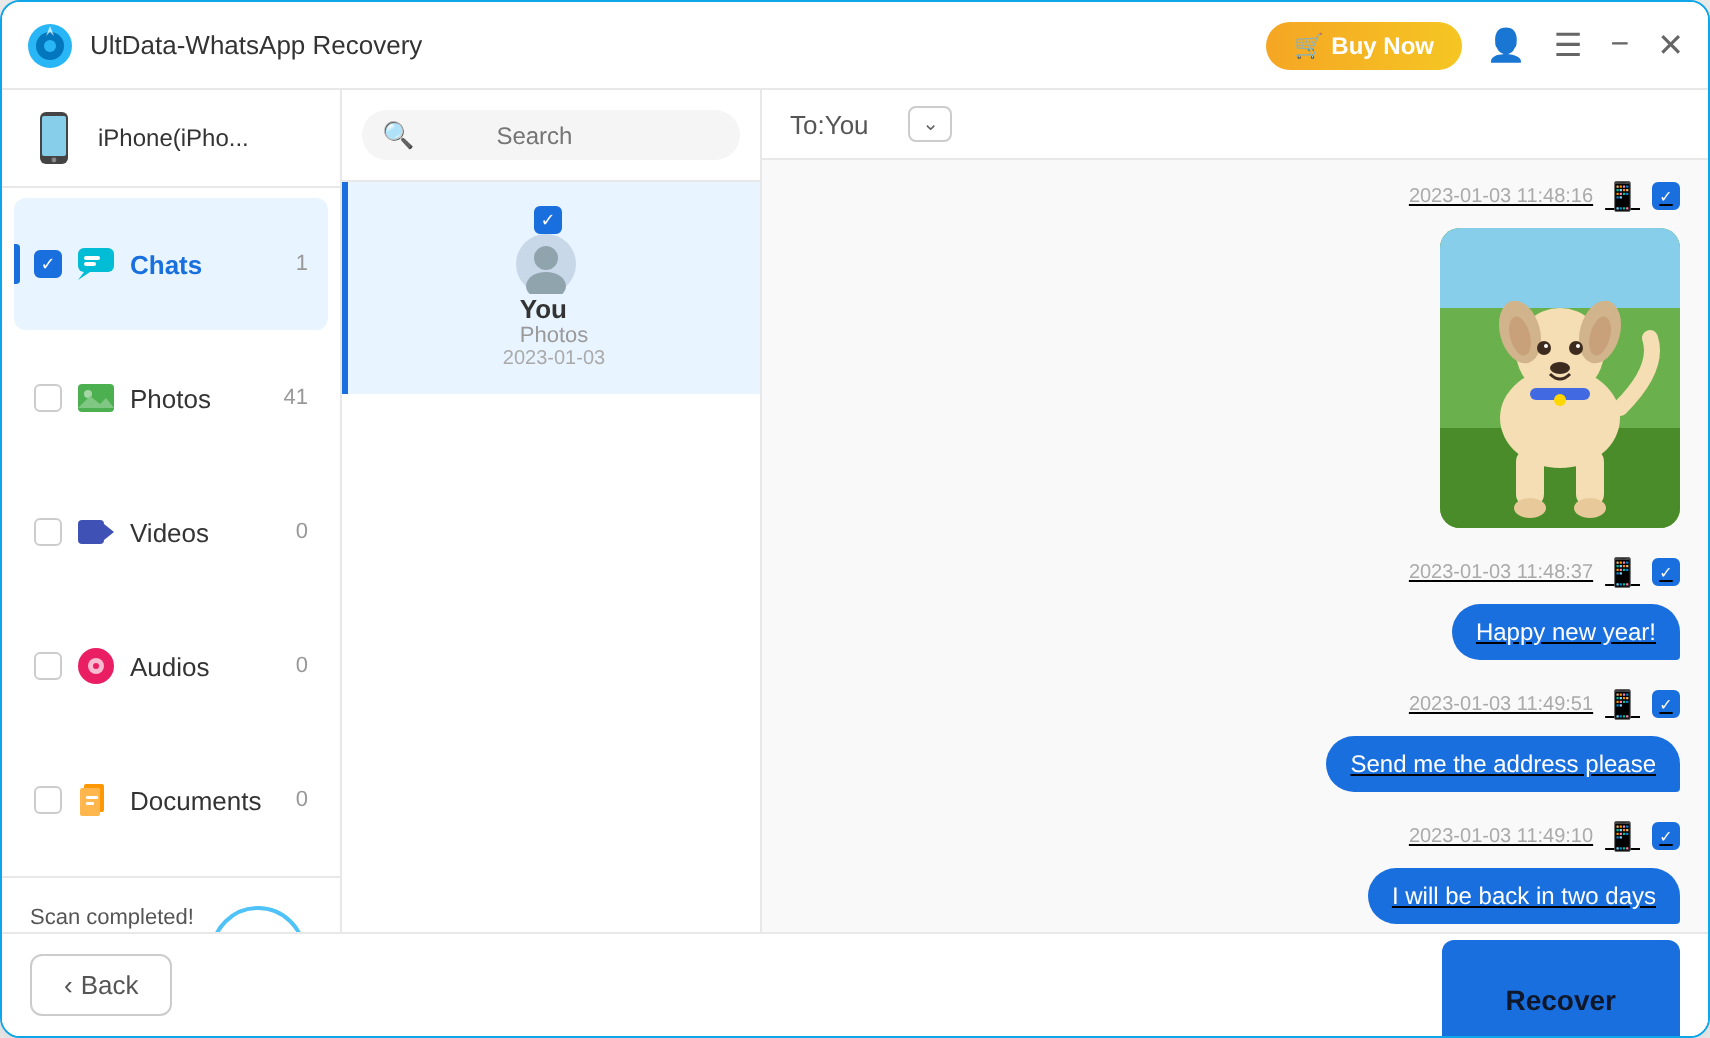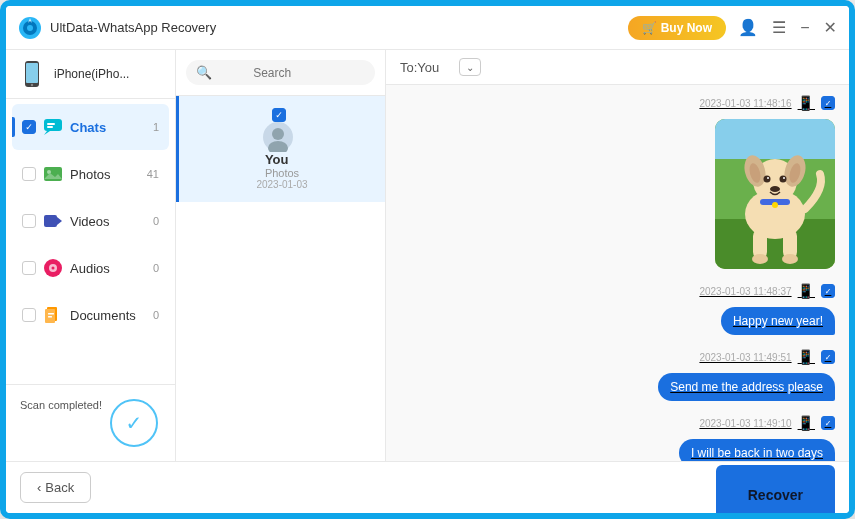--- a/index.html
+++ b/index.html
@@ -11,21 +11,21 @@
       align-items: center;
       width: 855px;
       height: 519px;
       overflow: hidden;
     }
     .app-window {
       width: 855px;
       height: 519px;
       background: #fff;
       border-radius: 10px;
-      border: 6px solid #0ea5e9;
+      border: 1px solid #0ea5e9;
       display: flex;
       flex-direction: column;
       overflow: hidden;
       box-shadow: 0 4px 20px rgba(0,0,0,0.15);
     }
     
     .title-bar {
       height: 44px;
       background: #fff;
       border-bottom: 1px solid #e8e8e8;
@@ -100,21 +100,21 @@
       color: #333;
       font-weight: 500;
     }
     .sidebar-items {
       flex: 1;
       padding: 4px 0;
     }
     .sidebar-item {
       display: flex;
       align-items: center;
-      padding: 12px 10px;
+      padding: 22px 10px;
       cursor: pointer;
       border-radius: 6px;
       margin: 1px 6px;
       position: relative;
     }
     .sidebar-item.active {
       background: #e8f4ff;
     }
     .sidebar-checkbox {
       width: 14px;

